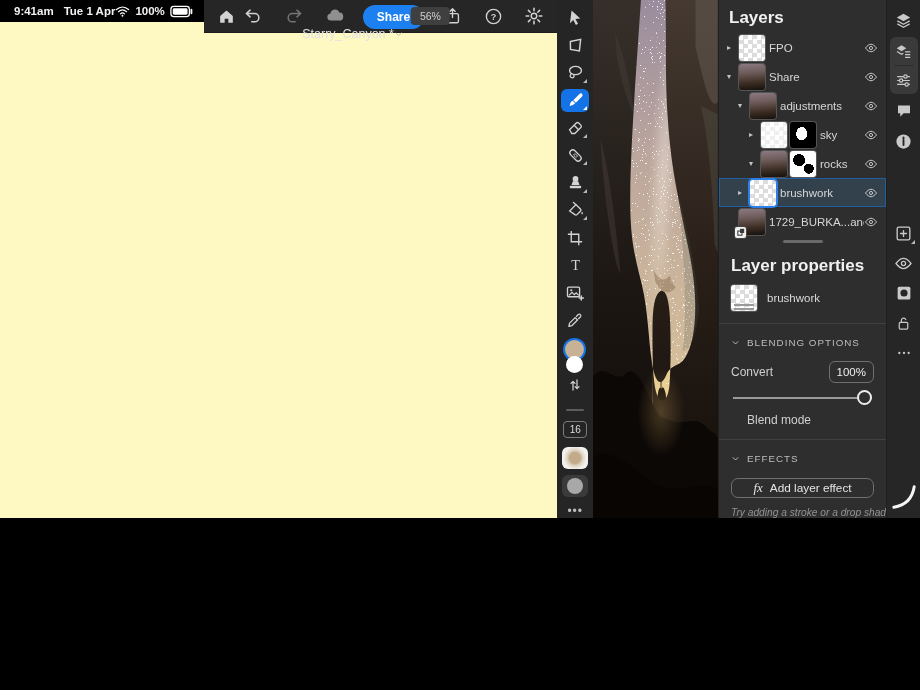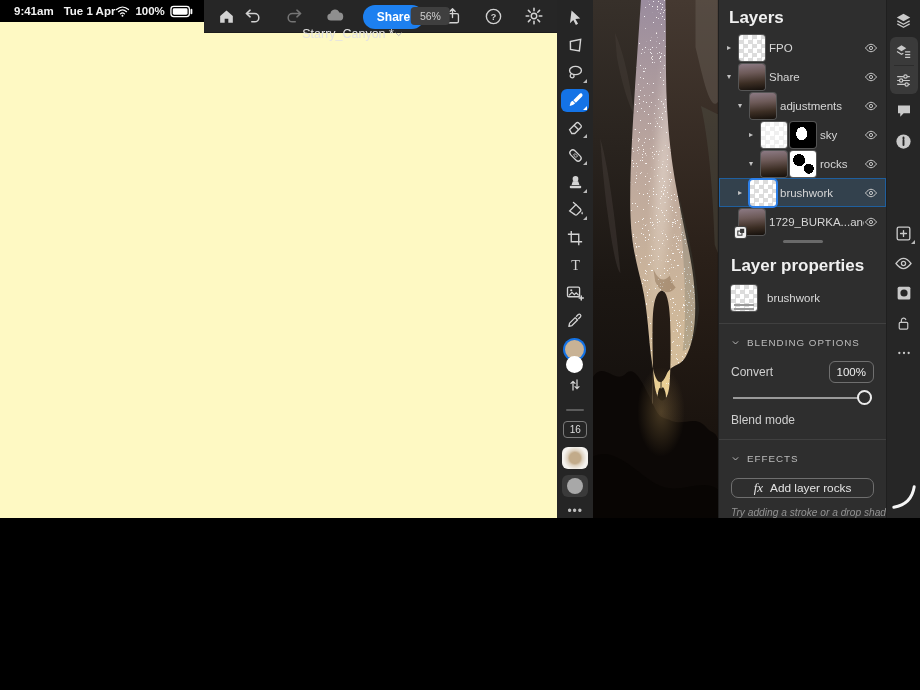--- a/index.html
+++ b/index.html
@@ -107,21 +107,21 @@
     letter-spacing:1px; margin-top:13px; cursor:pointer; background:none; border:none;
     font-family:"Liberation Sans", sans-serif; }
   .opacity-row { display:flex; align-items:center; justify-content:space-between; margin-top:13px; }
   .field-label { color:#cfcfcf; font-size:12px; }
   .value-box { border:1px solid #6f6f6f; border-radius:6px; color:#eee; font-size:11.5px;
     padding:4px 7px; background:none; cursor:pointer; }
   .slider { position:relative; height:16px; margin:7px 2px 0; cursor:pointer; }
   .slider .track { position:absolute; top:7px; left:0; right:0; height:2px; background:#9a9a9a; }
   .slider .handle { position:absolute; top:0; right:0; width:15px; height:15px; border-radius:50%;
     border:2px solid #ececec; background:#2e2e2e; }
-  .blend-label { margin-top:14px; }
+  .blend-label { margin-top:14px;margin-left:16px; }
   .select-box { margin-top:8px; height:32px; border:1px solid #6f6f6f; border-radius:7px;
     display:flex; align-items:center; padding:0 10px; color:#e4e4e4; font-size:12.5px;
     background:none; width:100%; cursor:pointer; font-family:"Liberation Sans", sans-serif; }
   .select-box .chev { margin-left:auto; display:flex; color:#cfcfcf; }
   .panel-btn { margin-top:14px; height:32px; border:1px solid #6f6f6f; border-radius:7px;
     display:flex; align-items:center; justify-content:center; gap:7px; color:#e4e4e4;
     font-size:11.8px; background:none; width:100%; cursor:pointer;
     font-family:"Liberation Sans", sans-serif; white-space:nowrap; }
   .fx-glyph { font-style:italic; font-size:13px; color:#e4e4e4; font-family:"Liberation Serif", serif;text-align:center; }
   .hint { color:#929292; font-size:10.2px; font-style:italic; margin-top:9px; white-space:nowrap; }
@@ -523,21 +523,21 @@
         <div class="field-label blend-label">Blend mode</div>
         <hr class="divider">
         <button class="section-hdr">
           <svg width="9" height="9" viewBox="0 0 24 24">
               <path d="M5 9l7 7 7-7" fill="none" stroke="#bdbdbd" stroke-width="2.6"></path>
             </svg>
           <span>EFFECTS</span>
         </button>
         <button class="panel-btn">
           <span class="fx-glyph">fx</span>
-          <span>Add layer rocks</span>
+          <span>Add layer effect</span>
         </button>
         <div class="hint">Try adding a stroke or a drop shadow.</div>
       </div>
     </div>
 
     <div class="right-rail">
       <button class="rail-btn">
         <svg width="19" height="19" viewBox="0 0 24 24">
             <path d="M12 3.5l8.5 4.7L12 12.9 3.5 8.2z" fill="currentColor"></path>
             <path d="M4.2 12.5l7.8 4.3 7.8-4.3M4.2 16.3l7.8 4.3 7.8-4.3" fill="none" stroke="currentColor" stroke-width="1.6" stroke-linejoin="round"></path>

